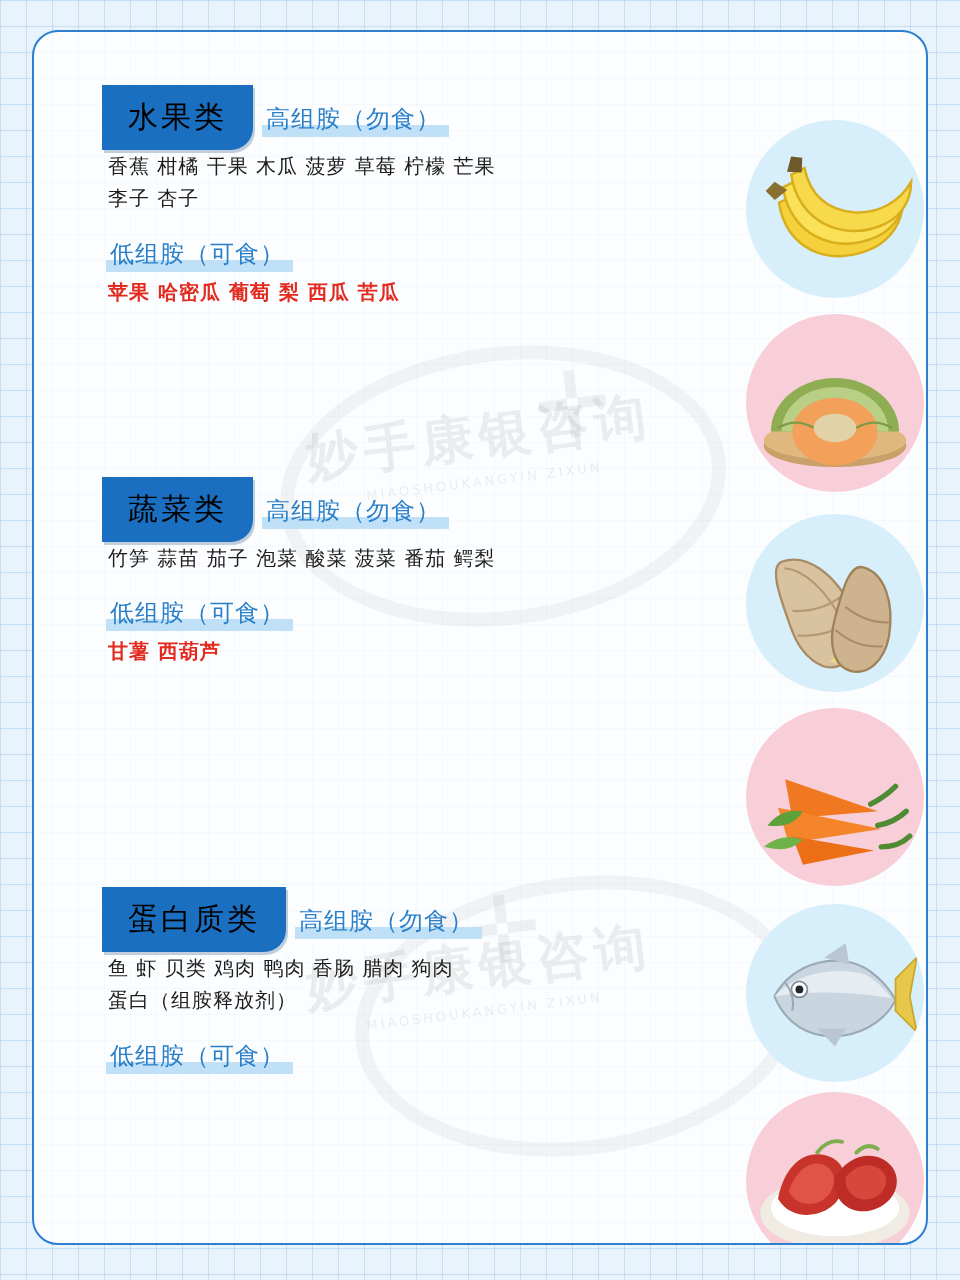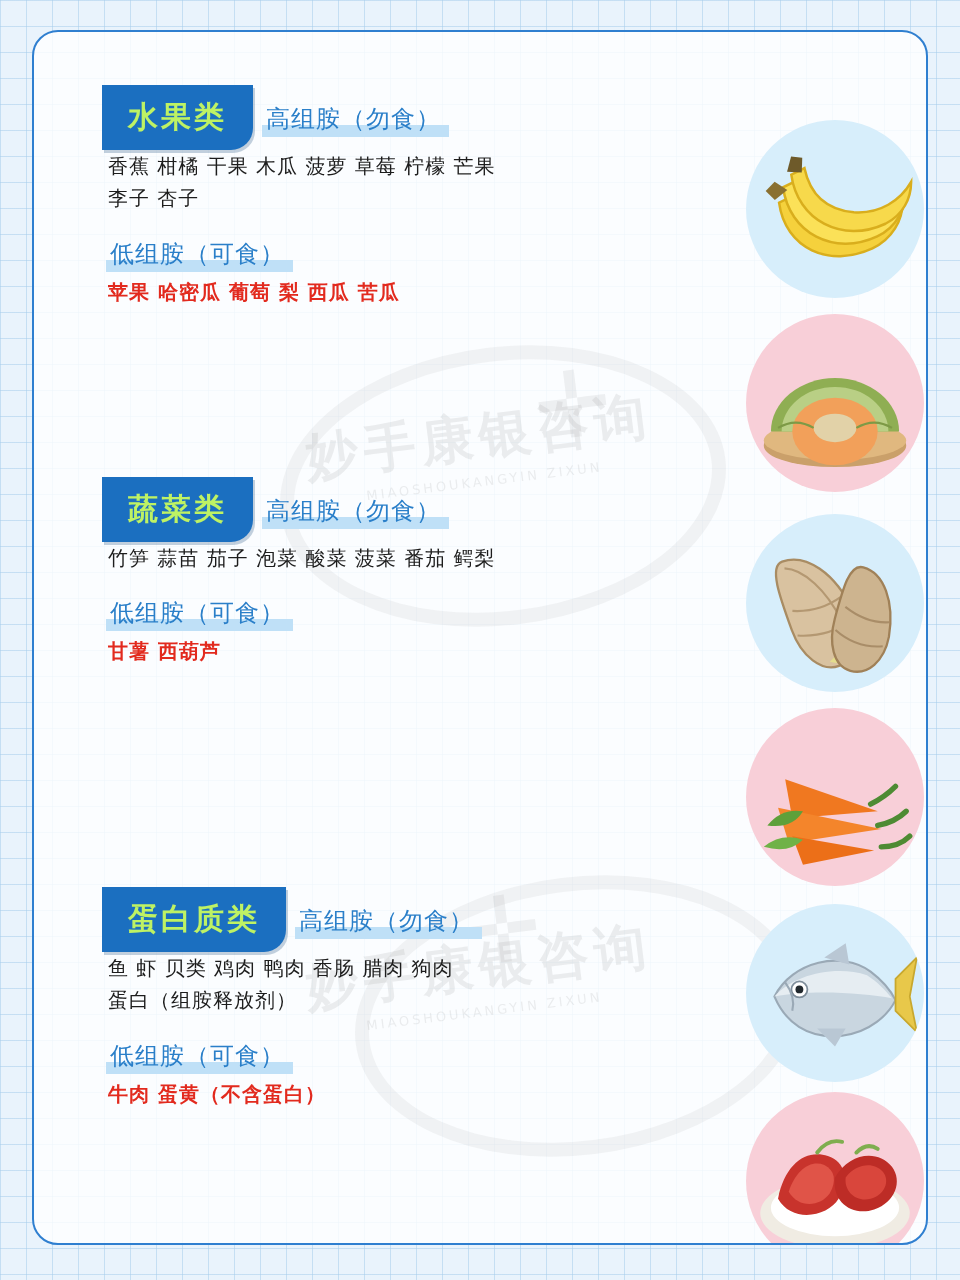--- a/index.html
+++ b/index.html
@@ -90,23 +90,23 @@
     left: 68px;
     width: 780px;
   }
   #sec0 { top: 48px; }
   #sec1 { top: 440px; }
   #sec2 { top: 850px; }
 
   .sec-title {
     display: inline-block;
     background: #1b6fc0;
-    color: #bef264;
+    color: #000000;
     font-size: 30px;
-    font-weight: bold;
+    font-weight: normal;
     letter-spacing: 3px;
     padding: 12px 26px 12px 26px;
     border-bottom-right-radius: 22px;
     box-shadow: 2px 3px 0 rgba(20,70,120,0.25);
   }
 
   .sub-head {
     display: inline-block;
     color: #2a7fc9;
     font-size: 24px;
@@ -179,21 +179,20 @@
       <div class="sub-head">低组胺（可食）</div>
       <div class="food-line low">甘薯  西葫芦</div>
     </div>
 
     <div class="section" id="sec2">
       <div class="sec-title">蛋白质类</div>
       <div class="sub-head">高组胺（勿食）</div>
       <div class="food-line high">鱼  虾  贝类  鸡肉  鸭肉  香肠  腊肉  狗肉</div>
       <div class="food-line high">蛋白（组胺释放剂）</div>
       <div class="sub-head">低组胺（可食）</div>
-      <div class="food-line low">牛肉 蛋黄（不含蛋白）</div>
     </div>
 
     <div class="photo banana">
       <svg viewBox="0 0 100 100">
         <g transform="rotate(-12 50 50)">
           <path d="M20 40 C18 66 40 82 66 76 C78 73 86 64 88 54 C80 64 66 70 52 66 C36 61 28 50 28 38 Z" fill="#f5d13c" stroke="#d9ae1d" stroke-width="1.4"></path>
           <path d="M24 32 C22 58 44 76 70 70 C82 67 89 58 91 48 C83 58 69 64 55 60 C39 55 32 44 32 30 Z" fill="#fbe158" stroke="#d9ae1d" stroke-width="1.4"></path>
           <path d="M30 26 C28 52 50 70 76 64 C87 61 93 53 95 44 C87 53 74 58 60 54 C44 49 38 38 38 24 Z" fill="#f7d94b" stroke="#d9ae1d" stroke-width="1.4"></path>
           <path d="M28 24 L32 16 L38 18 L36 26 Z" fill="#6e5a2a"></path>
           <path d="M18 38 L14 32 L20 28 L26 34 Z" fill="#8a7030"></path>

